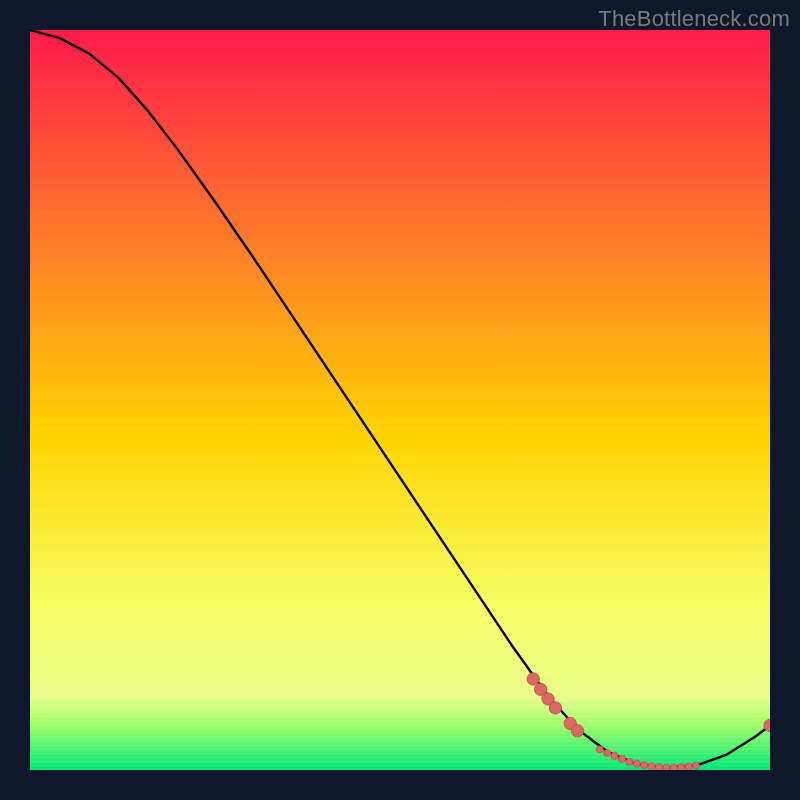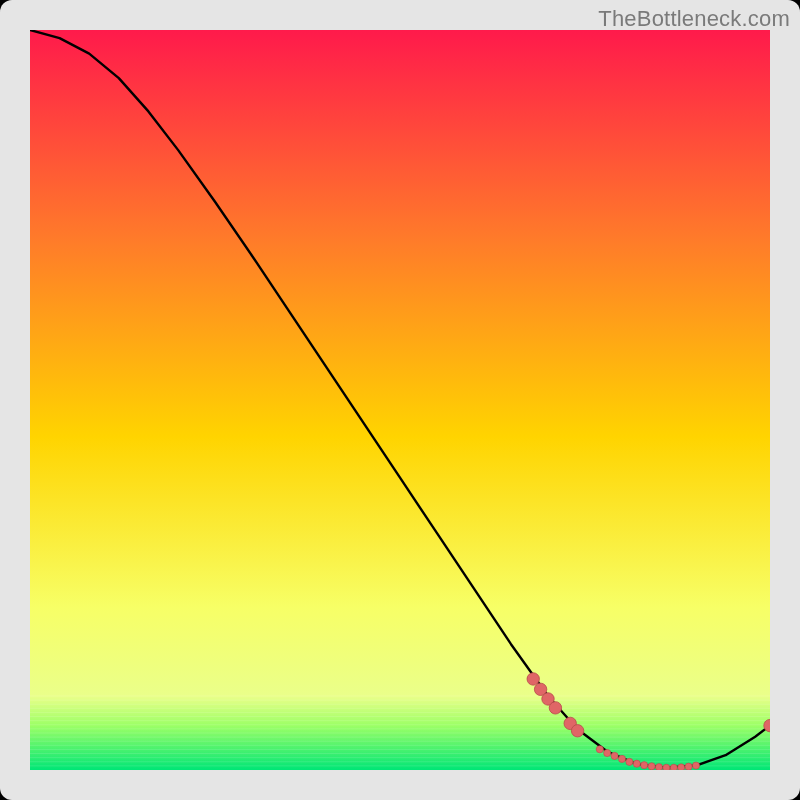--- a/index.html
+++ b/index.html
@@ -8,22 +8,21 @@
     width: 800px;
     height: 800px;
     background: #000;
     overflow: hidden;
     font-family: Arial, Helvetica, sans-serif;
   }
   .stage {
     position: relative;
     width: 800px;
     height: 800px;
-    background: #e5e5e5;
-    border-radius: 12px;
+    background: #0f172a;
   }
   .plot {
     position: absolute;
     left: 30px;
     top: 30px;
     width: 740px;
     height: 740px;
   }
   .watermark {
     position: absolute;

